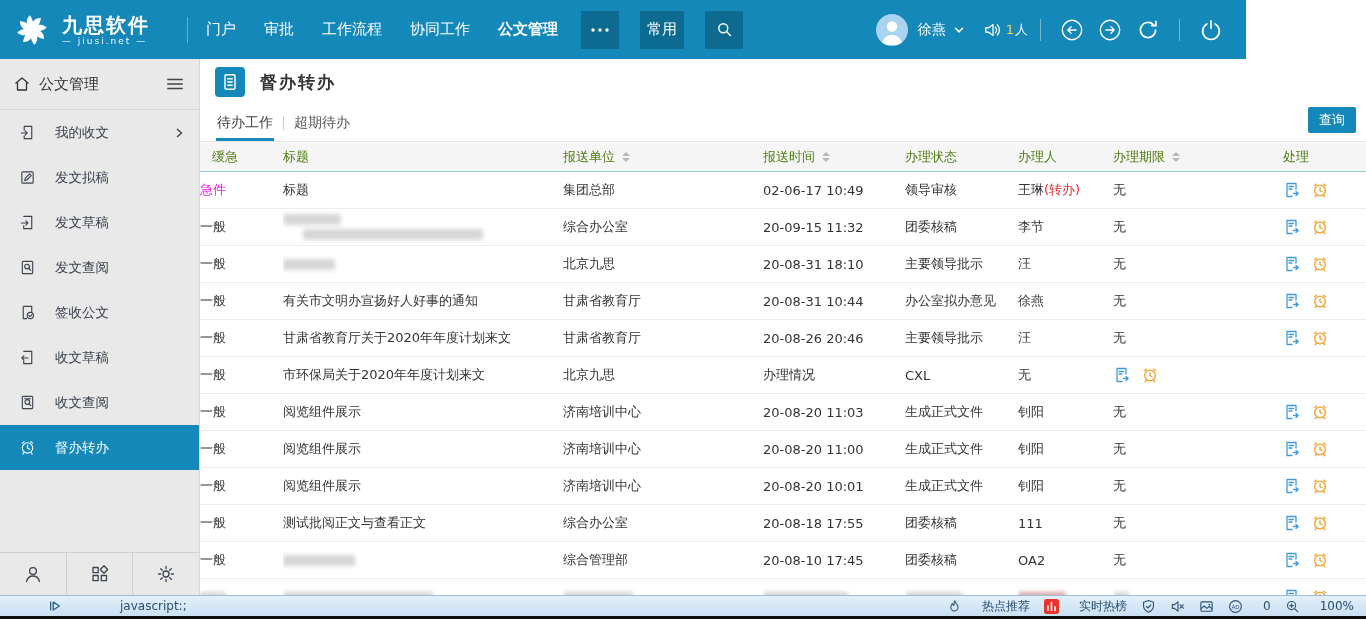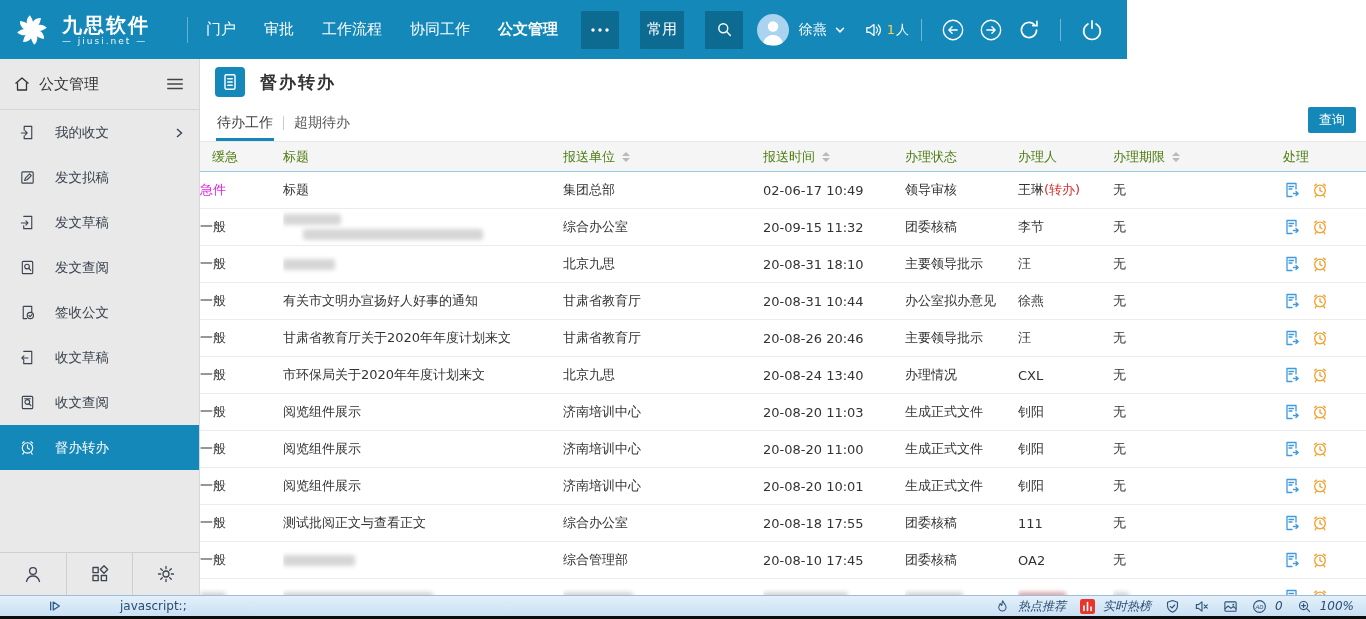--- a/index.html
+++ b/index.html
@@ -1,21 +1,21 @@
 <!DOCTYPE html>
 <html><head>
 <meta charset="utf-8">
 <style>
   html,body{margin:0;padding:0;}
   body{width:1366px;height:619px;overflow:hidden;position:relative;background:#fff;
        font-family:"DejaVu Sans","Liberation Sans",sans-serif;}
   svg{display:block;}
 
   
-  .topbar{position:absolute;top:0;left:0;width:1127px;height:59px;background:#1488b8;
+  .topbar{position:absolute;top:0;left:0;width:1246px;height:59px;background:#1488b8;
           display:flex;align-items:center;color:#fff;z-index:5;}
   .logo{width:187px;display:flex;align-items:center;padding-left:12px;gap:10px;box-sizing:border-box;}
   .logo-swirl svg{width:40px;height:40px;}
   .brand-name{font-size:20px;font-weight:bold;letter-spacing:2px;line-height:22px;}
   .brand-domain{font-size:9px;letter-spacing:2px;opacity:.95;}
   .topbar-divider{width:1px;height:26px;background:rgba(255,255,255,.35);}
   .topnav{display:flex;align-items:center;margin-left:4px;height:59px;}
   .nav-item{padding:0 14px;font-size:15px;height:59px;display:flex;align-items:center;cursor:pointer;}
   .nav-item.active .nav-label{font-weight:bold;}
   .topbox{height:38px;min-width:38px;background:#0d6b92;display:flex;align-items:center;
@@ -97,21 +97,21 @@
 
   
   .statusbar{position:absolute;left:0;bottom:0;width:1366px;height:24px;box-sizing:border-box;
              background:linear-gradient(#e3f0fa,#c9e0f3);border-top:1px solid #9fbcd8;
              border-bottom:3px solid #0c0c0c;display:flex;align-items:center;font-size:12px;
              color:#2a4d71;z-index:6;}
   .sb-run{margin-left:48px;display:flex;}
   .sb-run svg{width:14px;height:14px;}
   .sb-left{margin-left:58px;}
   .sb-right{margin-left:auto;display:flex;align-items:center;gap:14px;padding-right:12px;}
-  .sb-item{display:flex;align-items:center;gap:8px;cursor:pointer;font-style:italic;}
+  .sb-item{display:flex;align-items:center;gap:20px;cursor:pointer;}
   .sb-item svg{width:15px;height:15px;}
 </style>
 </head>
 <body>
 
 <div class="topbar">
   <div class="logo">
     <span class="logo-swirl">
         <svg viewBox="0 0 40 40">
           <g fill="#fff">
@@ -638,23 +638,20 @@
       <div class="trow">
     <div class="c c1">
           <span class="f-urgency">一般</span>
         </div>
     <div class="c c2">
           <span class="f-title">市环保局关于2020年年度计划来文</span>
         </div>
     <div class="c c3">
           <span class="f-unit">北京九思</span>
         </div>
-    <div class="c c4">
-          <span class="f-time">20-08-24 13:40</span>
-        </div>
     <div class="c c5">
           <span class="f-status">办理情况</span>
         </div>
     <div class="c c6">
           <span class="f-handler">CXL</span>
           <span class="note f-note"></span>
         </div>
     <div class="c c7">
           <span class="f-deadline">无</span>
         </div>

